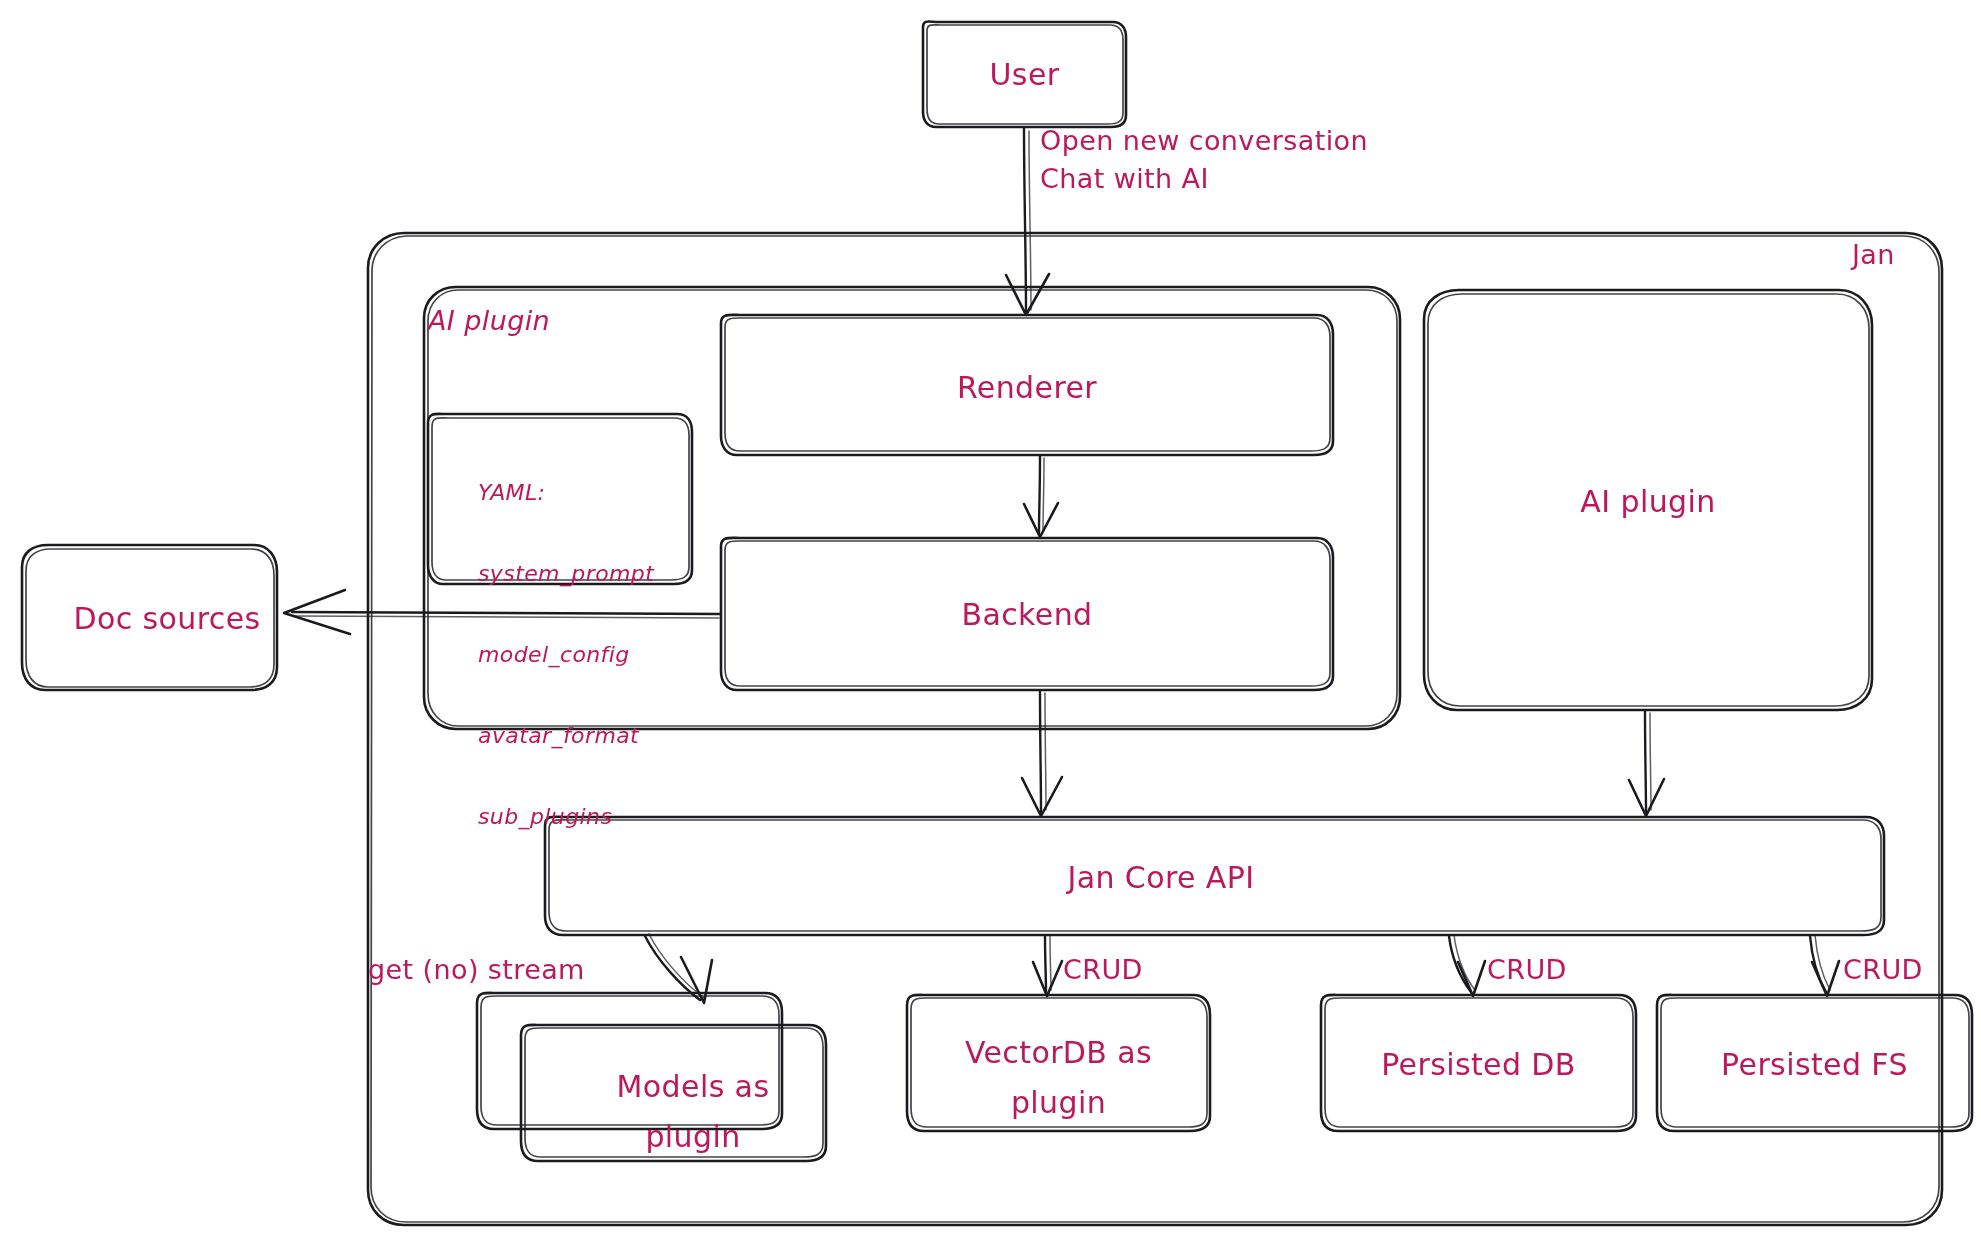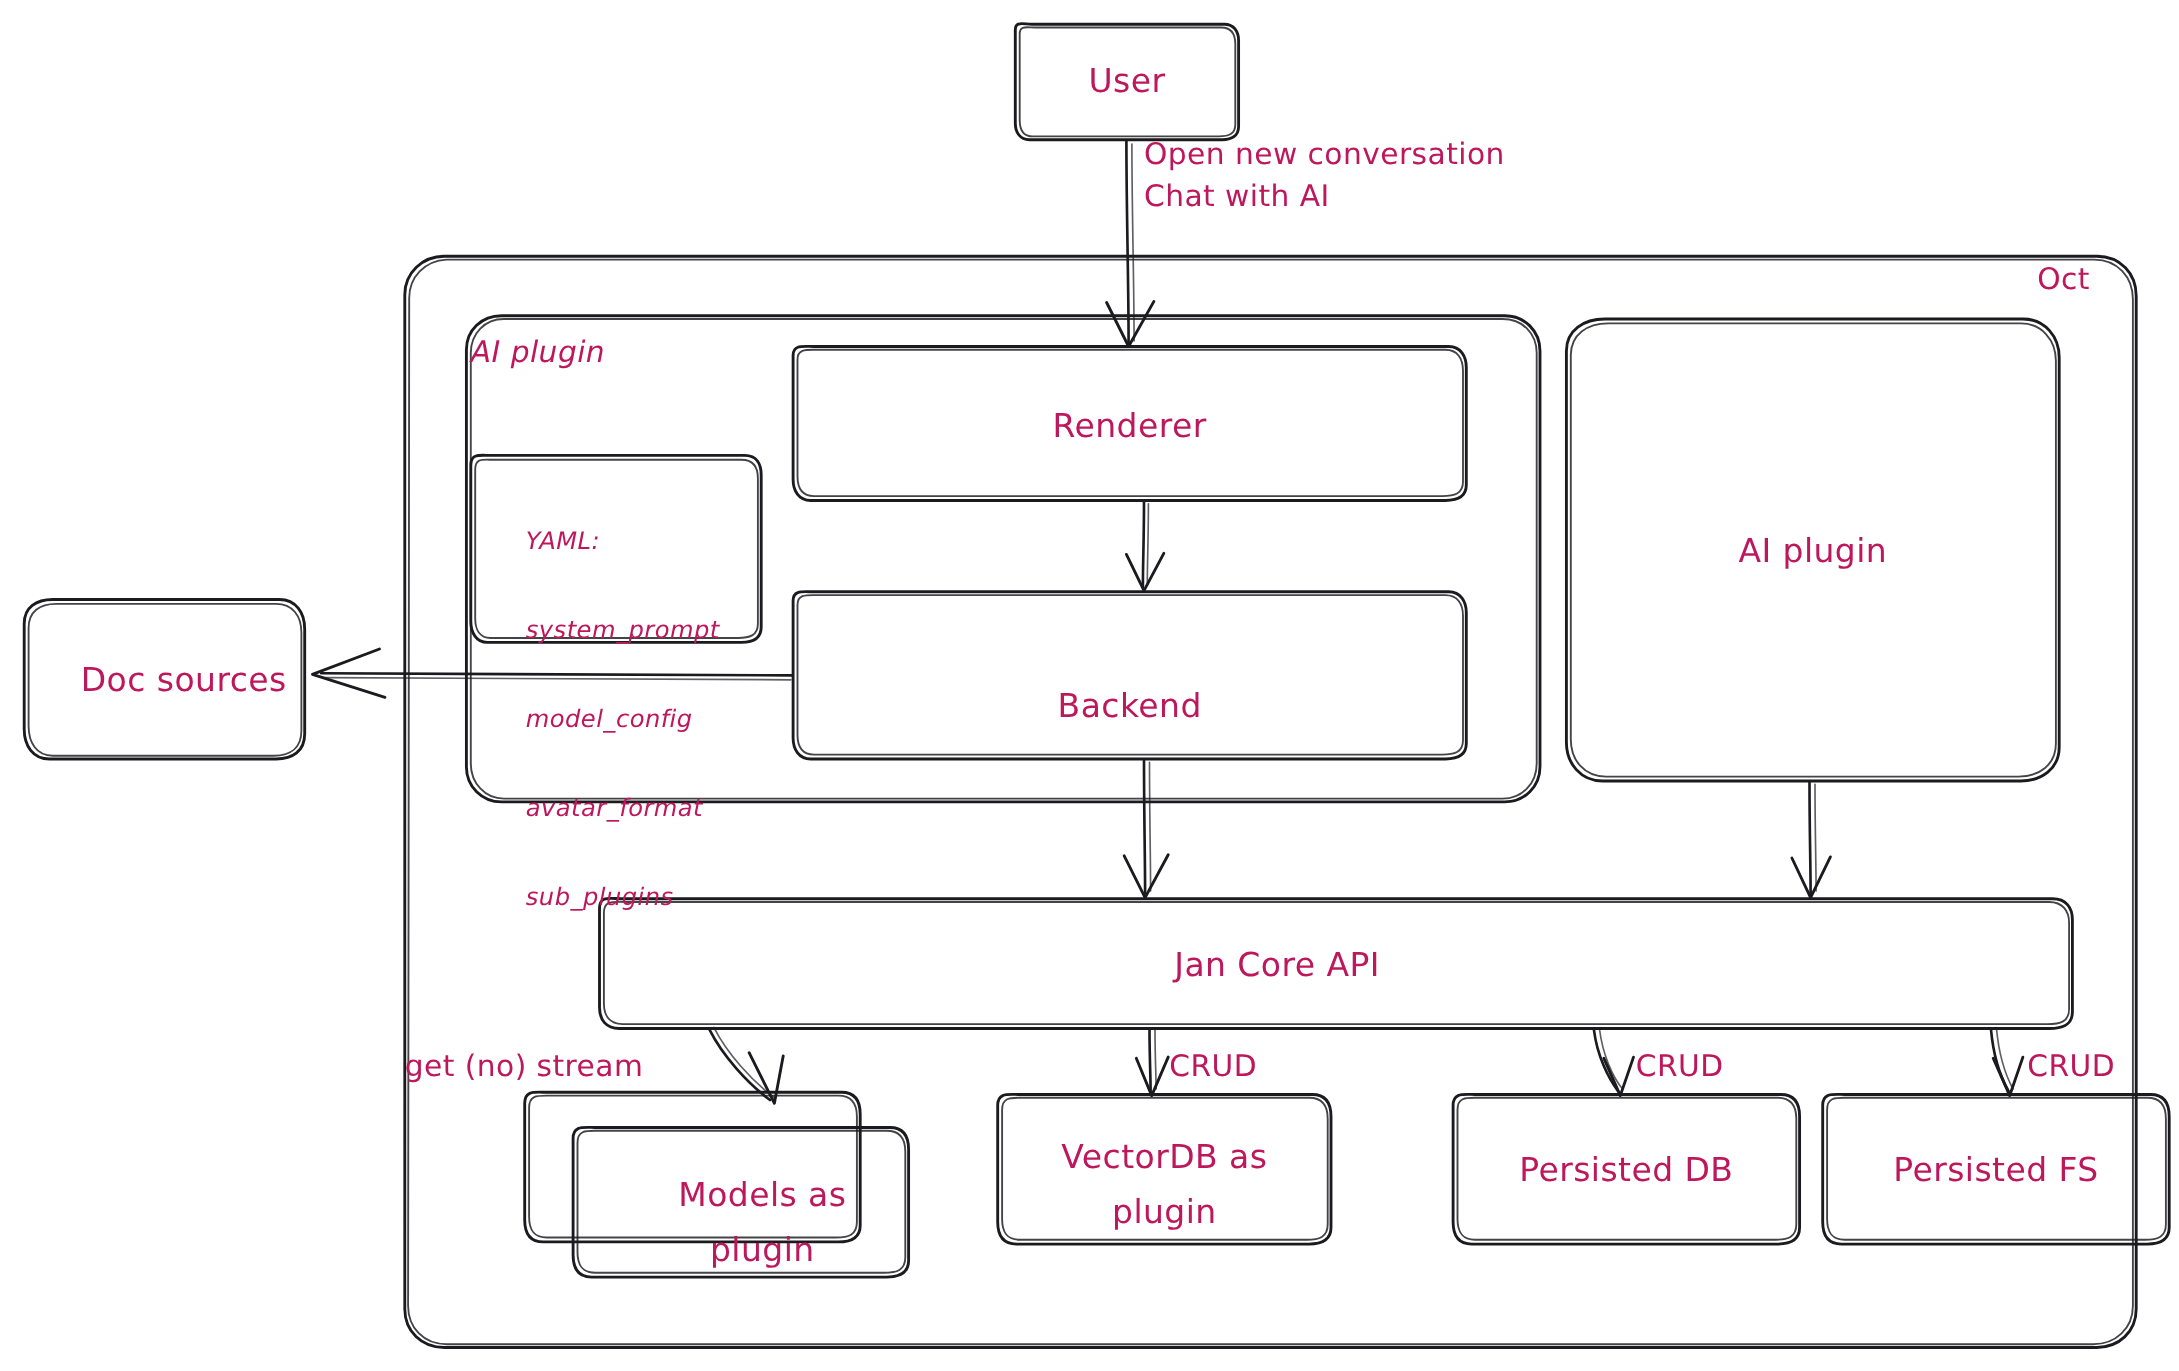--- a/index.html
+++ b/index.html
@@ -150,30 +150,30 @@
     <g>
       <path class="sk sk-line" d="M1810,936 C1812,958 1818,978 1826,992"></path>
       <path class="sk sk-line2" d="M1815,935 C1817,957 1823,977 1830,990"></path>
       <path class="sk sk-head" d="M1812,962 L1827,996 L1839,961"></path>
     </g>
 
   </svg>
 
   <div class="lbl lbl-c node-t" style="left:923px;top:57px;width:203px;">User</div>
 
-  <div class="lbl grp-t" style="left:1852px;top:239px;">Oct</div>
+  <div class="lbl grp-t" style="left:1852px;top:239px;">Jan</div>
 
   <div class="lbl grp-t ital" style="left:428px;top:305px;">AI plugin</div>
 
   <div class="lbl edge-t" style="left:1040px;top:122px;"><span>Open new conversation
 Chat with AI</span></div>
 
   <div class="lbl lbl-c node-t" style="left:721px;top:370px;width:612px;">Renderer</div>
 
-  <div class="lbl lbl-c node-t" style="left:721px;top:597px;width:612px;margin-top:28px;">Backend</div>
+  <div class="lbl lbl-c node-t" style="left:721px;top:597px;width:612px;">Backend</div>
 
   <div class="lbl lbl-c node-t" style="left:1424px;top:484px;width:448px;">AI plugin</div>
 
   <div class="lbl lbl-c node-t" style="left:22px;top:601px;width:290px;">Doc sources</div>
 
   <div class="lbl small-t ital" style="left:446px;top:425px;">
     <div>YAML:</div>
     <div>system_prompt</div>
     <div>model_config</div>
     <div>avatar_format</div>

